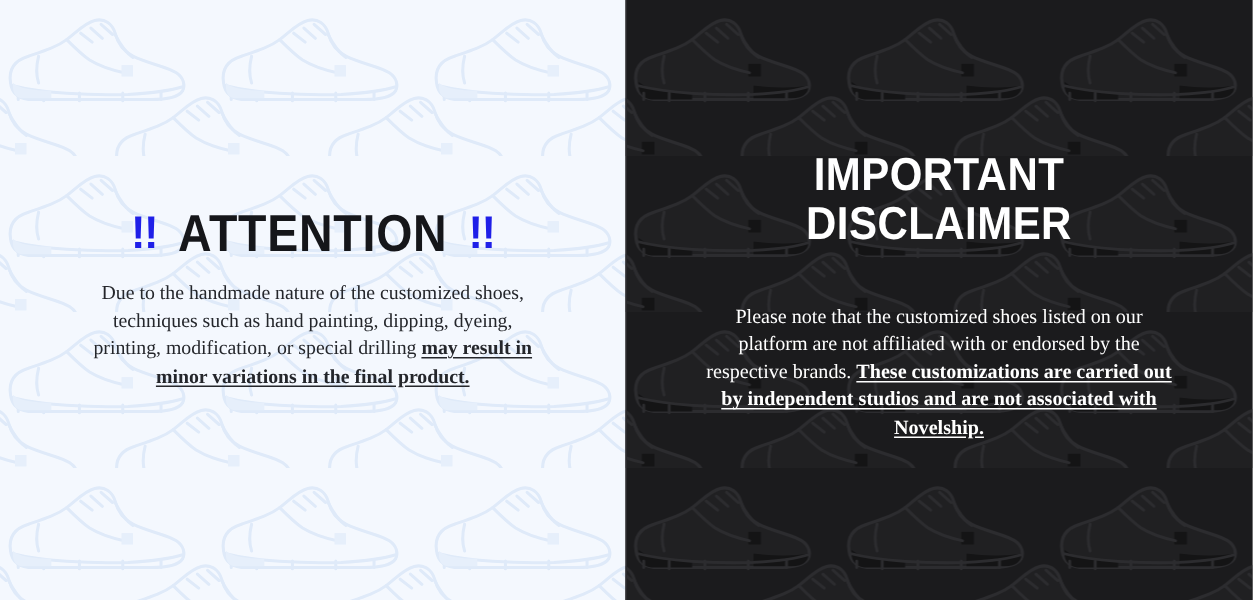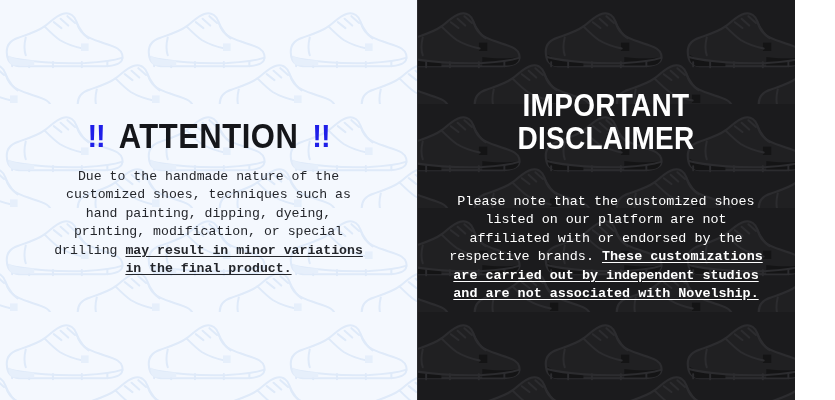--- a/index.html
+++ b/index.html
@@ -29,21 +29,21 @@
     overflow: hidden;
     display: flex;
     align-items: center;
     justify-content: center;
   }
   #panel-attention {
     width: 417px;
     background-color: #f4f8fe;
   }
   #panel-disclaimer {
-    width: 378px;
+    width: 418px;
     background-color: #1b1b1d;
   }
 
   
   .pattern {
     position: absolute;
     inset: 0;
     pointer-events: none;
   }
   .pattern svg {
@@ -100,21 +100,21 @@
     transform: scaleY(1.1);
     transform-origin: center bottom;
   }
   .heading-disclaimer .line {
     display: block;
   }
 
   
   .body-copy {
     margin: 0 auto;
-    font-family: Liberation Mono, monospace;
+    font-family: Liberation Serif, serif;
     font-size: 13.2px;
     line-height: 18.5px;
     max-width: 310px;
   }
   #attention-body {
     color: #24262b;
   }
   #disclaimer-body {
     color: #ffffff;
     font-size: 13.4px;

